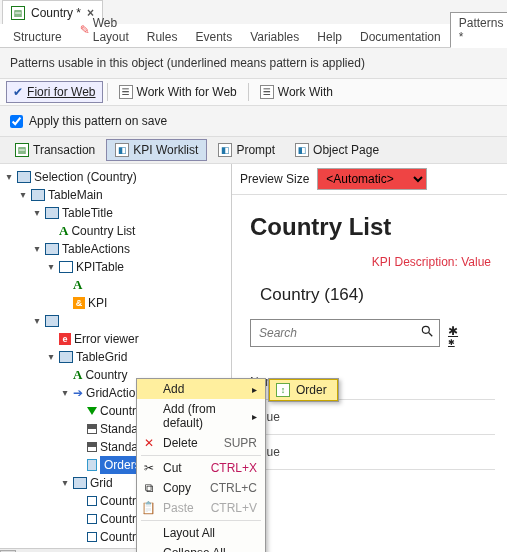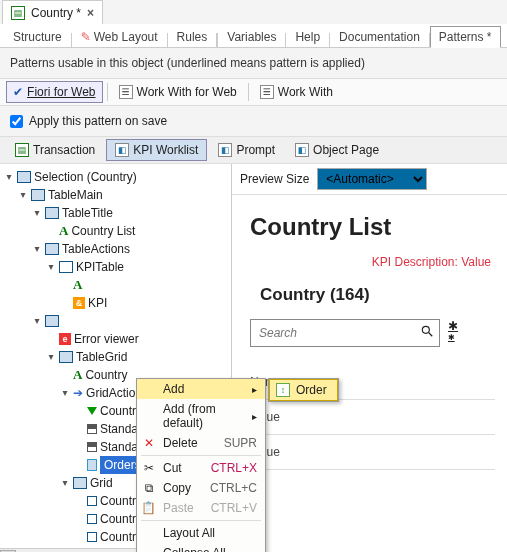--- a/index.html
+++ b/index.html
@@ -50,26 +50,26 @@
   .tree .sel { background:#2a6fd6; color:#fff; padding:0 4px;}
   .tree .ind0{padding-left:2px;} .ind1{padding-left:16px;} .ind2{padding-left:30px;} .ind3{padding-left:44px;}
   .ind4{padding-left:58px;} .ind5{padding-left:72px;}
 
   .hscroll { position:absolute; bottom:0; left:0; right:0; height:16px; background:#eee; border-top:1px solid #ccc; display:flex; align-items:center;}
   .hscroll .arrow{width:16px;height:14px;background:#ddd;border:1px solid #aaa;display:flex;align-items:center;justify-content:center;font-size:10px;}
   .hscroll .track{flex:1;height:14px;}
 
   
   .preview-row { display:flex; align-items:center; gap:8px; padding:4px 8px; border-bottom:1px solid #ddd;}
-  .preview-row select { width:110px; padding:2px 4px; background:#0369a1; border:1px solid #aaa;}
+  .preview-row select { width:110px; padding:2px 4px; background:#ef4444; border:1px solid #aaa;}
   .content { padding: 18px 12px 0 18px;}
   .h1 { font-size:24px; font-weight:800; margin-bottom:14px;}
   .kpi { text-align:right; color:#d34; margin-bottom:16px; padding-right:4px;}
-  .h2 { font-size:17px; font-weight:700; margin-bottom:14px; padding-left:10px;}
-  .search-row { display:flex; align-items:flex-start; gap:8px;text-decoration:underline;}
+  .h2 { font-size:17px; font-weight:400; margin-bottom:14px; padding-left:10px;}
+  .search-row { display:flex; align-items:flex-end; gap:8px;text-decoration:underline;}
   .search-box { position:relative; width:190px; }
   .search-box input { width:100%; padding:6px 28px 6px 8px; border:1px solid #888; font-style:italic;}
   .search-box .mag { position:absolute; right:6px; top:5px; }
   .gear-stack { display:flex; flex-direction:column; gap:-2px; font-size:10px;}
   .thead { margin-top:18px; }
   .thead .th { padding:10px 8px 10px 0; border-bottom:1px solid #ddd; color:#444;}
 
   
   .ctx { position:absolute; background:#fdfdfb; border:1px solid #999; box-shadow:2px 2px 4px rgba(0,0,0,.25); width:130px; z-index:50;}
   .ctx .item { display:flex; align-items:center; justify-content:space-between; padding:3px 8px 3px 26px; position:relative;}
@@ -105,20 +105,23 @@
   <span class="struct-sep"></span>
   <div class="struct-tab">
     <span style="color:#e55;">✎</span>
     <span>Web Layout</span>
     </div>
   <span class="struct-sep"></span>
   <div class="struct-tab">
       <span>Rules</span>
     </div>
   <span class="struct-sep"></span>
+  <div class="struct-tab">
+      <span>Events</span>
+    </div>
   <span class="struct-sep"></span>
   <div class="struct-tab">
       <span>Variables</span>
     </div>
   <span class="struct-sep"></span>
   <div class="struct-tab">
       <span>Help</span>
     </div>
   <span class="struct-sep"></span>
   <div class="struct-tab">

